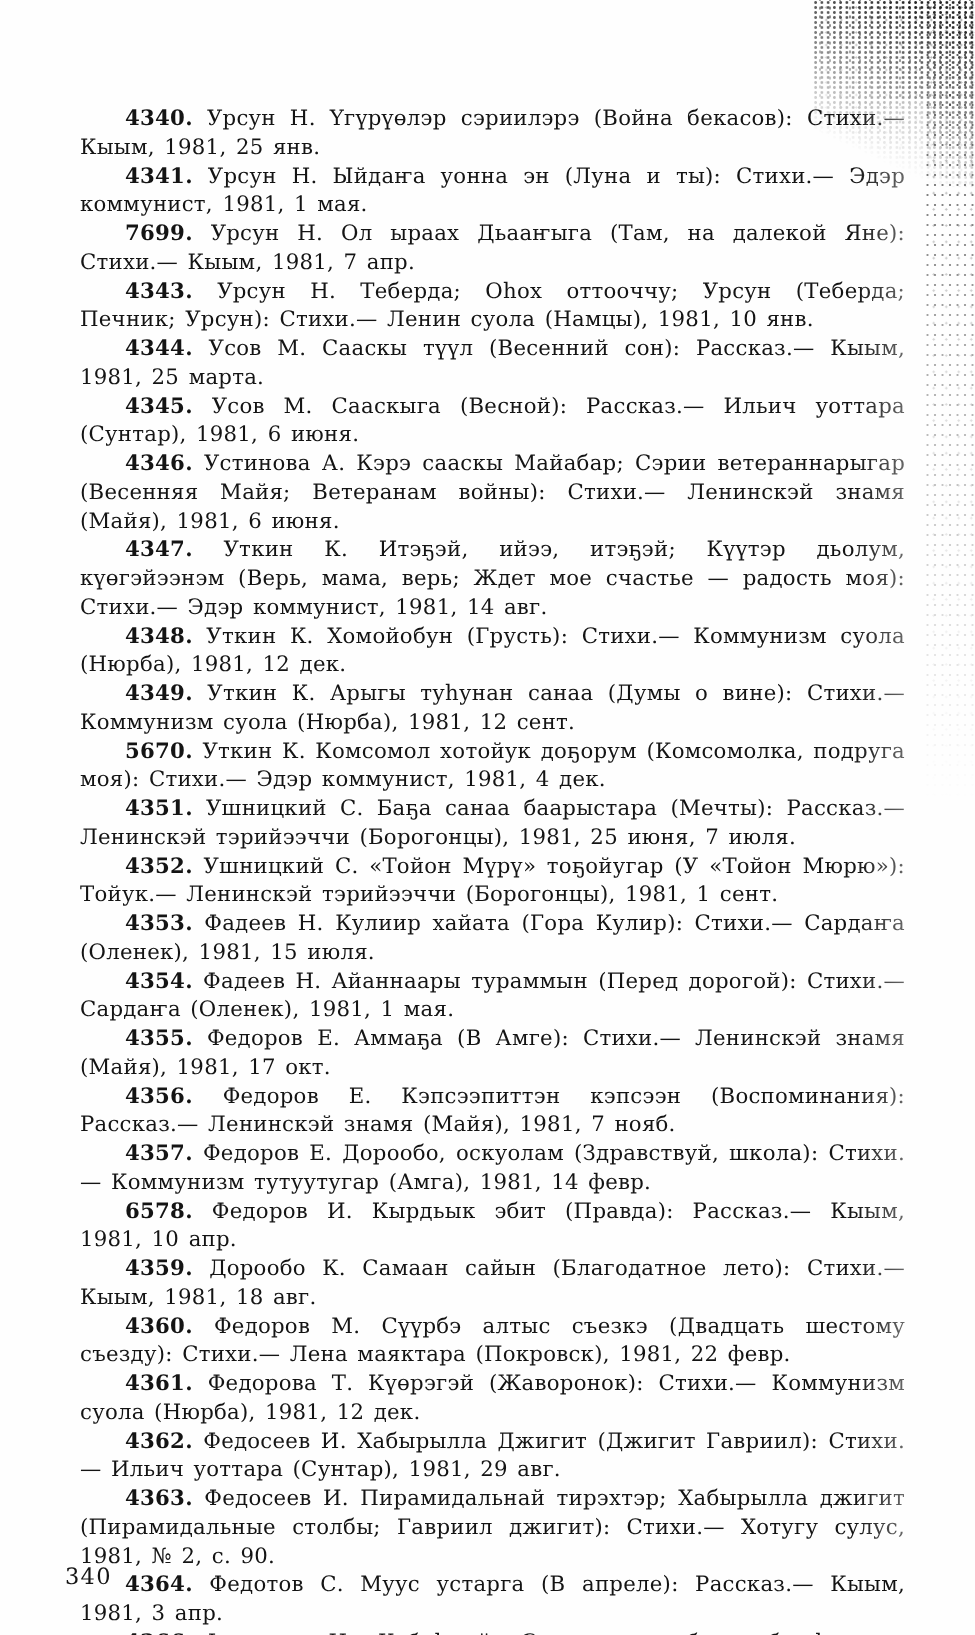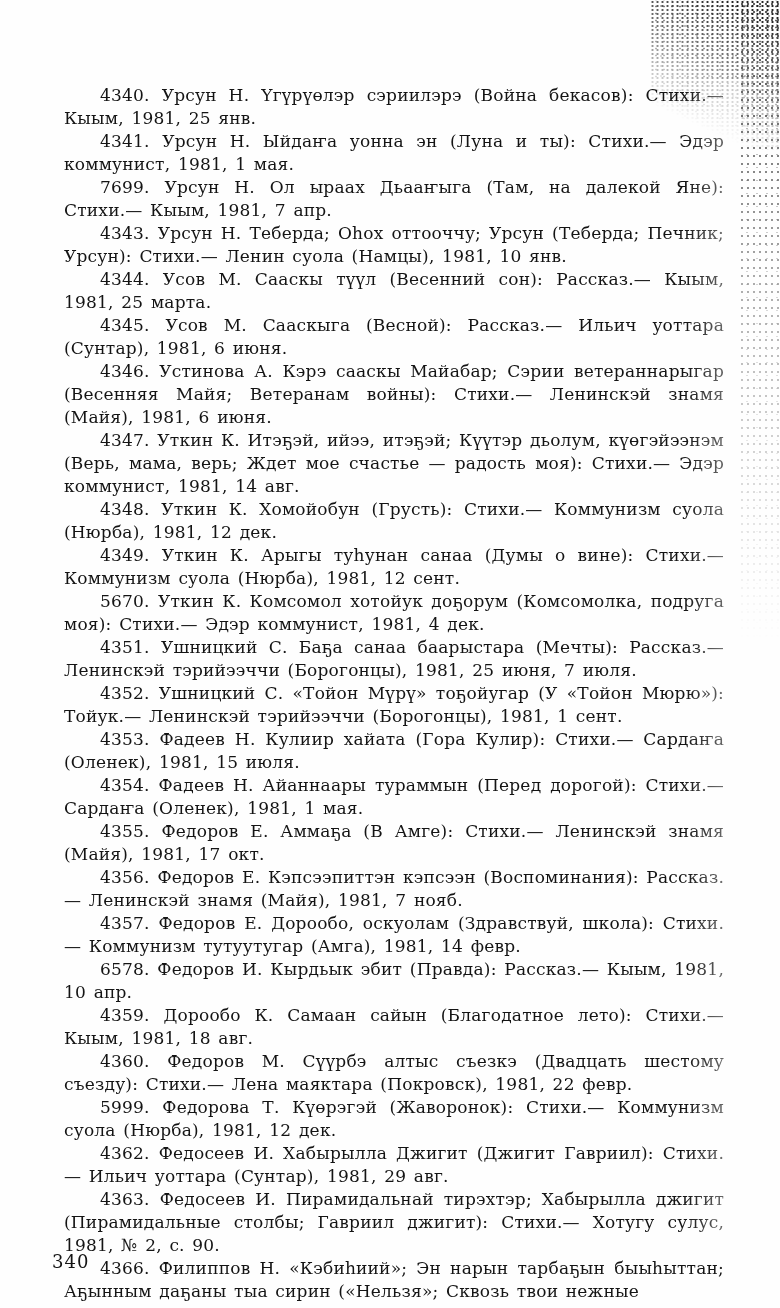--- a/index.html
+++ b/index.html
@@ -15,21 +15,21 @@
     position:absolute;
     left:64px;top:84px;
     width:660px;
     font-size:17px;
     line-height:23px;
     text-align:justify;
     letter-spacing:0.2px;
     word-spacing:2px;
   }
   .entry{margin:0;text-indent:36px;}
-  .entry .num{font-weight:normal;}
+  .entry .num{font-weight:bold;}
   .entry .author{font-weight:normal;}
   .page-number{
     position:absolute;
     left:52px;bottom:36px;
     font-size:18px;
     letter-spacing:1px;
   }
   
   .noise-corner{
     position:absolute;top:0;right:0;
@@ -109,26 +109,27 @@
     <p class="entry"><span class="num">4356.</span> <span class="author">Федоров Е.</span> <span class="text">Кэпсээпиттэн кэпсээн (Воспоминания): Рассказ.— Ленинскэй знамя (Майя), 1981, 7 нояб.</span></p>
 
     <p class="entry"><span class="num">4357.</span> <span class="author">Федоров Е.</span> <span class="text">Дорообо, оскуолам (Здравствуй, школа): Стихи.— Коммунизм тутуутугар (Амга), 1981, 14 февр.</span></p>
 
     <p class="entry"><span class="num">6578.</span> <span class="author">Федоров И.</span> <span class="text">Кырдьык эбит (Правда): Рассказ.— Кыым, 1981, 10 апр.</span></p>
 
     <p class="entry"><span class="num">4359.</span> <span class="author">Дорообо К.</span> <span class="text">Самаан сайын (Благодатное лето): Стихи.— Кыым, 1981, 18 авг.</span></p>
 
     <p class="entry"><span class="num">4360.</span> <span class="author">Федоров М.</span> <span class="text">Сүүрбэ алтыс съезкэ (Двадцать шестому съезду): Стихи.— Лена маяктара (Покровск), 1981, 22 февр.</span></p>
 
-    <p class="entry"><span class="num">5999.</span> <span class="author">Федорова Т.</span> <span class="text">Күөрэгэй (Жаворонок): Стихи.— Коммунизм суола (Нюрба), 1981, 12 дек.</span></p>
+    <p class="entry"><span class="num">4361.</span> <span class="author">Федорова Т.</span> <span class="text">Күөрэгэй (Жаворонок): Стихи.— Коммунизм суола (Нюрба), 1981, 12 дек.</span></p>
 
     <p class="entry"><span class="num">4362.</span> <span class="author">Федосеев И.</span> <span class="text">Хабырылла Джигит (Джигит Гавриил): Стихи.— Ильич уоттара (Сунтар), 1981, 29 авг.</span></p>
 
     <p class="entry"><span class="num">4363.</span> <span class="author">Федосеев И.</span> <span class="text">Пирамидальнай тирэхтэр; Хабырылла джигит (Пирамидальные столбы; Гавриил джигит): Стихи.— Хотугу сулус, 1981, № 2, с. 90.</span></p>
 
+    <p class="entry"><span class="num">4364.</span> <span class="author">Федотов С.</span> <span class="text">Муус устарга (В апреле): Рассказ.— Кыым, 1981, 3 апр.</span></p>
 
     <p class="entry"><span class="num">4366.</span> <span class="author">Филиппов Н.</span> <span class="text">«Кэбиһиий»; Эн нарын тарбаҕын быыһыттан; Аҕынным даҕаны тыа сирин («Нельзя»; Сквозь твои нежные</span></p>
   </div>
 
   <div class="fade-right"></div>
 
   <div class="page-number">340</div>
 
 </div>
 

